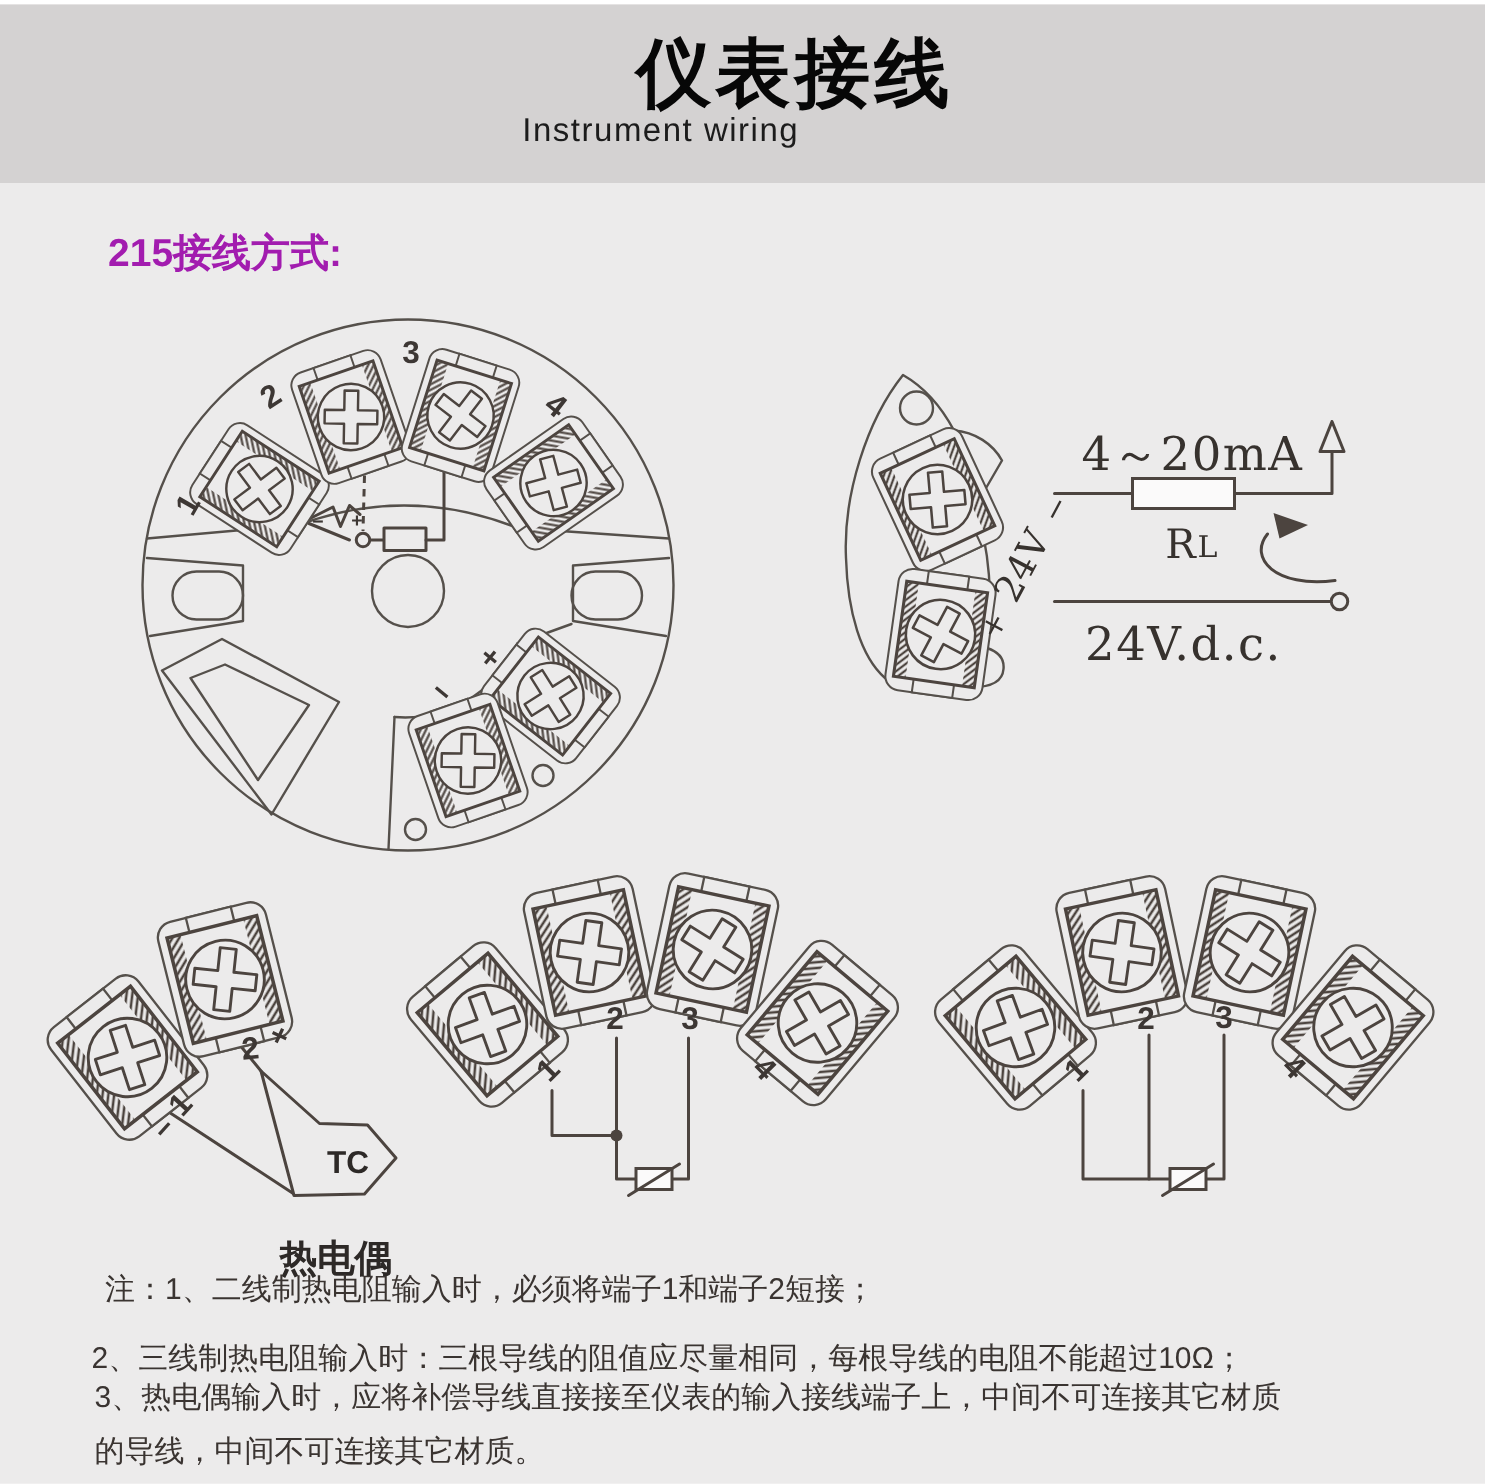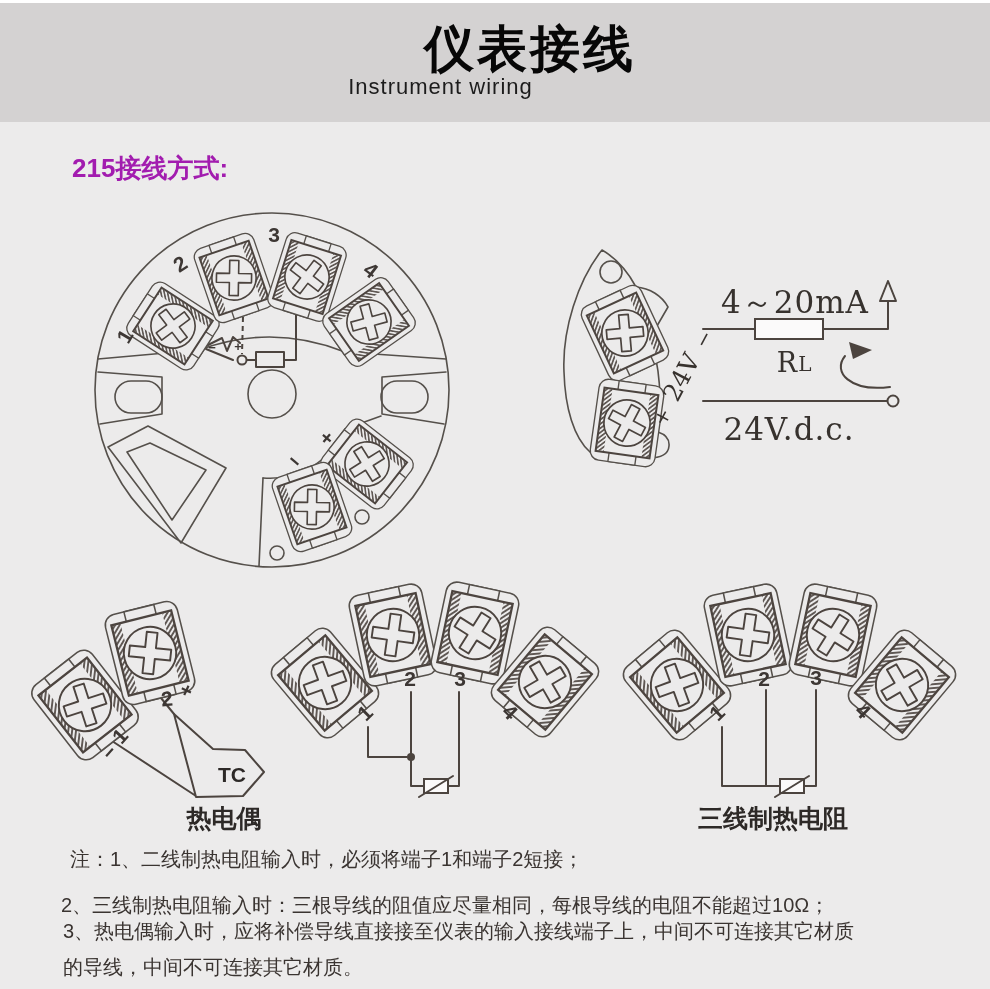--- a/index.html
+++ b/index.html
@@ -7,21 +7,21 @@
         font-family:"Liberation Sans",sans-serif;}
   .topstrip{position:absolute;left:0;top:0;width:990px;height:3px;background:#ffffff;}
   .band{position:absolute;left:0;top:3px;width:990px;height:119px;background:#d4d2d2;}
   .title{position:absolute;left:0;top:16px;width:990px;text-align:center;
          font-size:50px;font-weight:600;letter-spacing:3px;color:#070707;margin-left:35px;}
   .subtitle{position:absolute;left:0;top:74px;width:881px;text-align:center;
             font-size:22px;font-weight:500;letter-spacing:1px;color:#1c1c1c;}
   .section-label{position:absolute;left:72px;top:151px;font-size:26px;font-weight:700;color:#a21caf;}
   .diagram-svg{position:absolute;left:0;top:0;width:990px;height:989px;}
   .caption{position:absolute;transform:translateX(-50%);font-size:25px;font-weight:700;
-           color:#2d2927;white-space:nowrap;}
+           color:#2d2927;white-space:nowrap;margin-top:20px;}
   .notes{position:absolute;left:0;top:0;width:990px;color:#3a3431;font-weight:500;}
   .note-line{position:absolute;white-space:nowrap;font-size:20px;}
 
   
   .ln    {stroke:#4c443f;stroke-width:2;fill:none;stroke-linecap:round;stroke-linejoin:round;}
   .lnthin{stroke:#55504b;stroke-width:1.6;fill:none;stroke-linecap:round;stroke-linejoin:round;}
   .lndash{stroke:#4c443f;stroke-width:2;fill:none;stroke-dasharray:5 4;}
   .fillbg{fill:#ecebeb;}
   .fillink{fill:#4c443f;stroke:none;}
   .whitebox{fill:#fbfafa;stroke:#4c443f;stroke-width:2;}
@@ -185,21 +185,20 @@
       <use href="#term" transform="translate(833,635) rotate(12) scale(0.77)"></use>
       <use href="#term" transform="translate(902,685) rotate(40) scale(0.77)"></use>
       <text x="718" y="720" class="num" transform="rotate(-45 718 714)">1</text>
       <text x="764" y="686" class="num">2</text>
       <text x="816" y="685" class="num">3</text>
       <text x="862" y="718" class="num" transform="rotate(45 862 712)">4</text>
     </g>
   </svg>
 
   <div class="caption" style="left:224px;top:802px;">热电偶</div>
-  <div class="caption" style="left:773px;top:802px;">三线制热电阻</div>
 
   <div class="notes">
     <div class="note-line" style="left:70px;top:846px;">注：1、二线制热电阻输入时，必须将端子1和端子2短接；</div>
     <div class="note-line" style="left:61px;top:892px;">2、三线制热电阻输入时：三根导线的阻值应尽量相同，每根导线的电阻不能超过10Ω；</div>
     <div class="note-line" style="left:63px;top:918px;">3、热电偶输入时，应将补偿导线直接接至仪表的输入接线端子上，中间不可连接其它材质</div>
     <div class="note-line" style="left:63px;top:954px;">的导线，中间不可连接其它材质。</div>
   </div>
 </div>
 
 </body></html>

